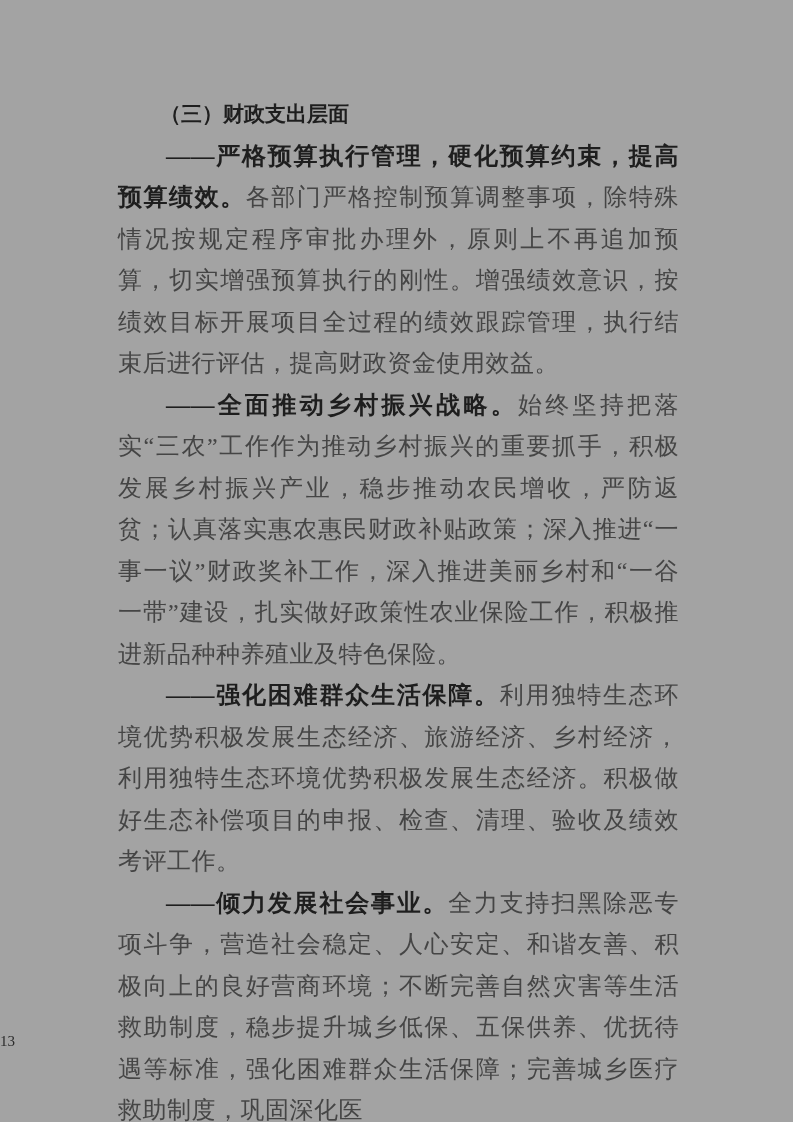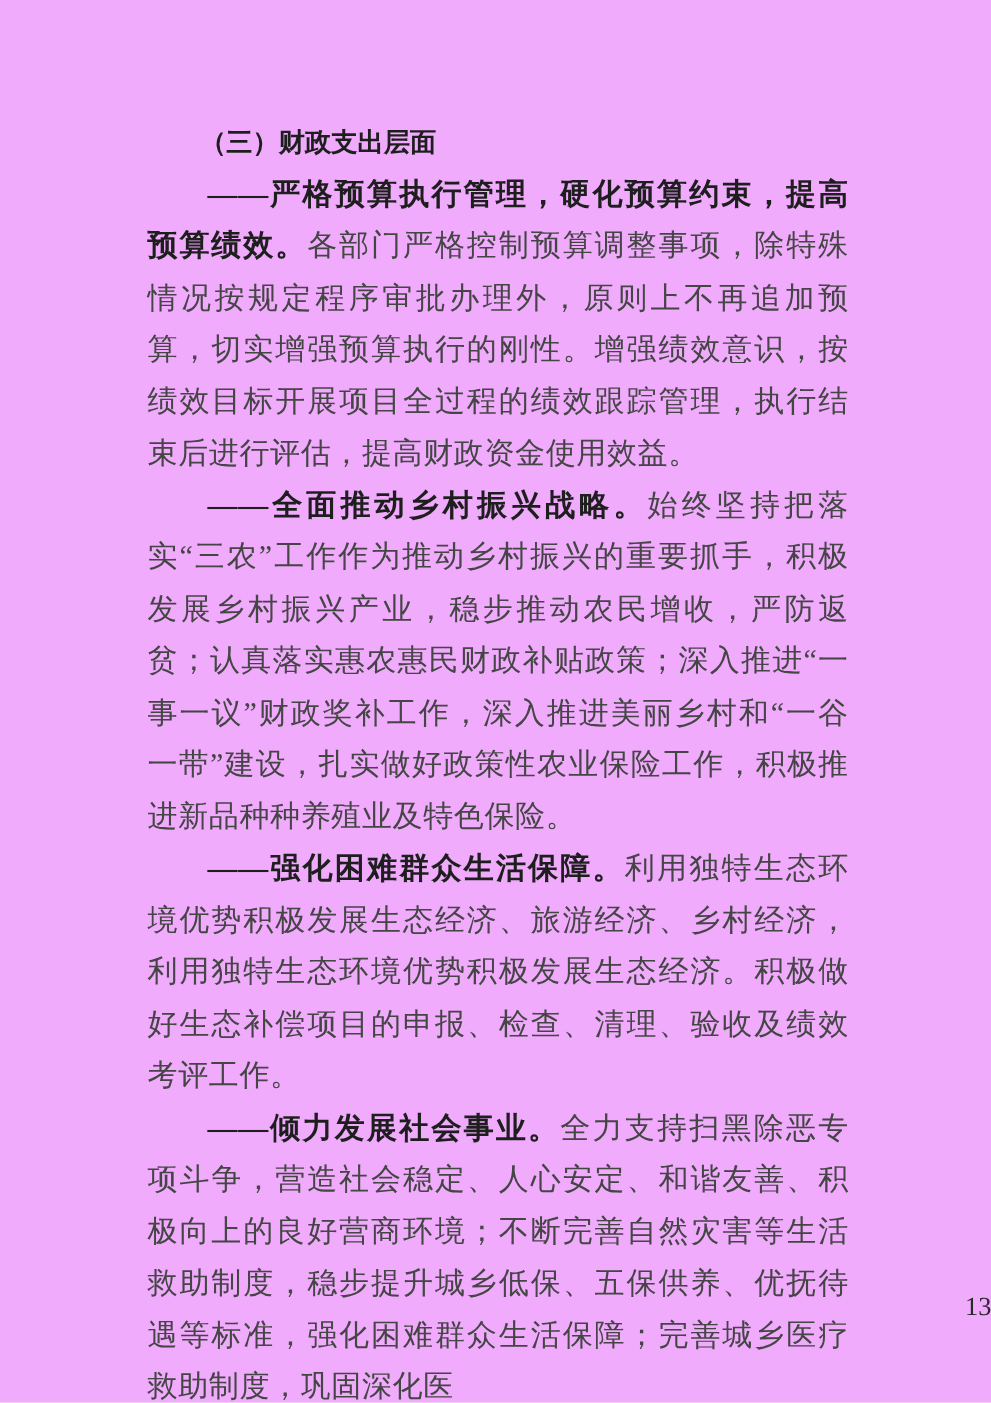--- a/index.html
+++ b/index.html
@@ -7,21 +7,21 @@
     width: 793px;
     height: 1122px;
     background: #ffffff;
     position: relative;
     font-family: "Liberation Serif", "DejaVu Serif", serif;
     overflow: hidden;
   }
   .page {
     position: absolute;
     inset: 0;
-    background: #f0abfc;
+    background: #a3a3a3;
   }
   .content {
     position: absolute;
     left: 118px;
     top: 94px;
     width: 561px;
     color: #424242;
   }
   .heading {
     margin: 0;
@@ -43,22 +43,22 @@
   }
   .para .lead {
     font-weight: bold;
     color: #1e1e1e;
   }
   .footer {
     position: absolute;
     top: 1033px;
     left: 0;
     width: 100%;
-    text-align: right;
-    font-size: 21px;
+    text-align: left;
+    font-size: 15px;
     color: #2a2a2a;
     font-family: "Liberation Serif", "DejaVu Serif", serif;
   }
 </style>
 </head>
 <body>
 
 <div class="page">
   <div class="content">
 

